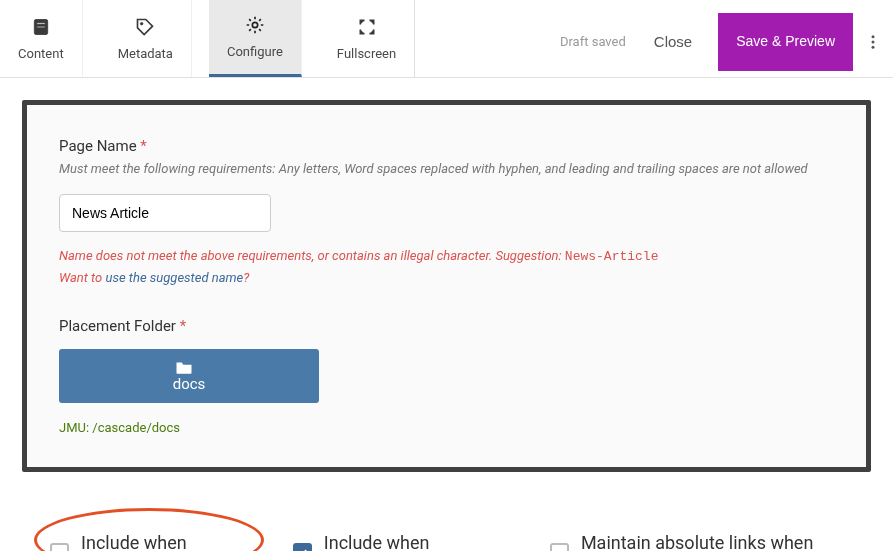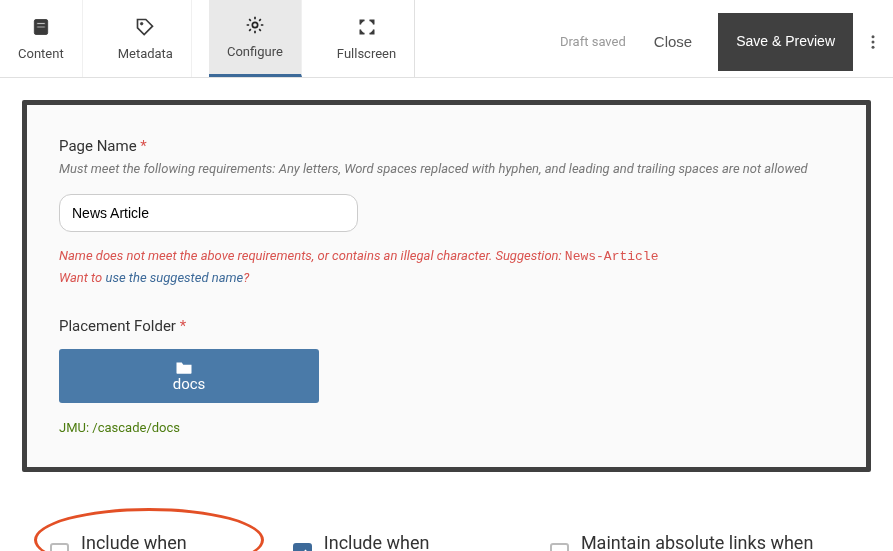--- a/index.html
+++ b/index.html
@@ -8,30 +8,30 @@
   .tabs { display: flex; gap: 17px; }
   .tab { display: flex; flex-direction: column; align-items: center; justify-content: center; padding: 0 18px; min-width: 74px; cursor: pointer; border-right: 1px solid #f0f0f0; color: #555; }
   .tab.active { background: #e9e9e9; border-bottom: 3px solid #3d6a99; }
   .tab .tab-icon { margin-bottom: 6px; }
   .tab .tab-icon svg { width: 20px; height: 20px; fill: #3a3a3a; stroke: #3a3a3a; }
   .tab .tab-label { font-size: 13px; color: #4a4a4a; }
   .toolbar-spacer { flex: 1; }
   .toolbar-right { display: flex; align-items: center; margin-top: 6px; }
   .draft-saved { color: #999; font-size: 13px; margin-right: 28px; }
   .btn-close { color: #555; font-size: 15px; margin-right: 26px; cursor: pointer; background: none; border: none; }
-  .btn-save { background: #404040; color: #fff; border: none; height: 58px; padding: 0 18px; font-size: 14px; cursor: pointer; line-height: 1.4; text-align: center; }
+  .btn-save { background: #a21caf; color: #fff; border: none; height: 58px; padding: 0 18px; font-size: 14px; cursor: pointer; line-height: 1.4; text-align: center; }
   .btn-more { width: 40px; display: flex; align-items: center; justify-content: center; cursor: pointer; }
   .btn-more svg { width: 18px; height: 18px; fill: #555; }
 
   .page { padding: 22px; }
   .card { background: #fafafa; border: 5px solid #404040; padding: 32px; border-radius: 2px; }
   .field-label { font-size: 15px; color: #333; margin-bottom: 6px; }
   .req { color: #d9534f; }
   .field-help { font-style: italic; color: #777; font-size: 13px; margin-bottom: 18px; }
-  .text-input { width: 299px; padding: 10px 12px; border: 1px solid #ccc; border-radius: 12px; font-size: 14px; background: #fff; }
+  .text-input { width: 212px; padding: 10px 12px; border: 1px solid #ccc; border-radius: 4px; font-size: 14px; background: #fff; }
   .error-msg { color: #d9534f; font-style: italic; font-size: 13px; margin-top: 14px; line-height: 1.6; }
   .suggestion-name { font-family: "Courier New", monospace; font-style: normal; }
   .error-link { color: #3d6a99; cursor: pointer; text-align: right; }
   .folder-section { margin-top: 28px; }
   .folder-chip { display: inline-flex; align-items: center; background: #4a7aa8; color: #fff; padding: 10px 14px; border-radius: 3px; font-size: 15px; min-width: 260px; cursor: pointer; flex-direction: column; }
   .folder-chip svg { width: 18px; height: 16px; fill: #fff; margin-right: 10px; }
   .folder-path { color: #4d7c0f; font-size: 13px; margin-top: 17px; }
 
   .checkbox-row { display: flex; align-items: center; gap: 44px; margin-top: 60px; padding-left: 28px; position: relative; }
   .cb-item { display: flex; align-items: center; gap: 12px; }

